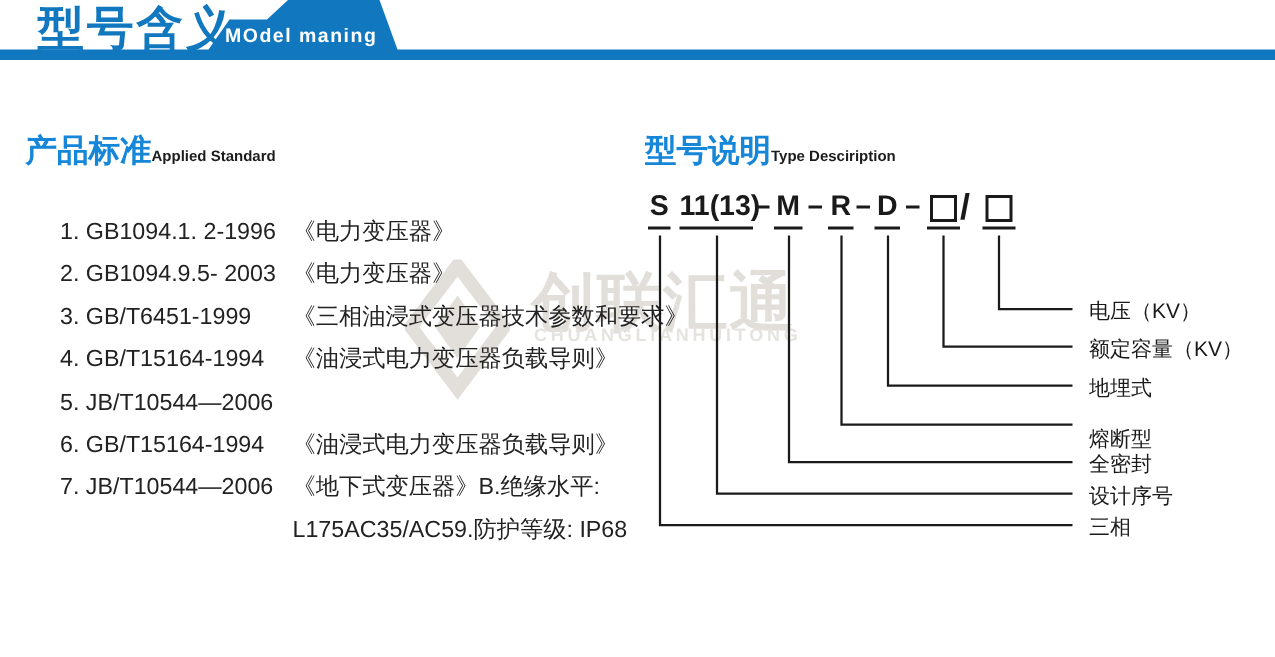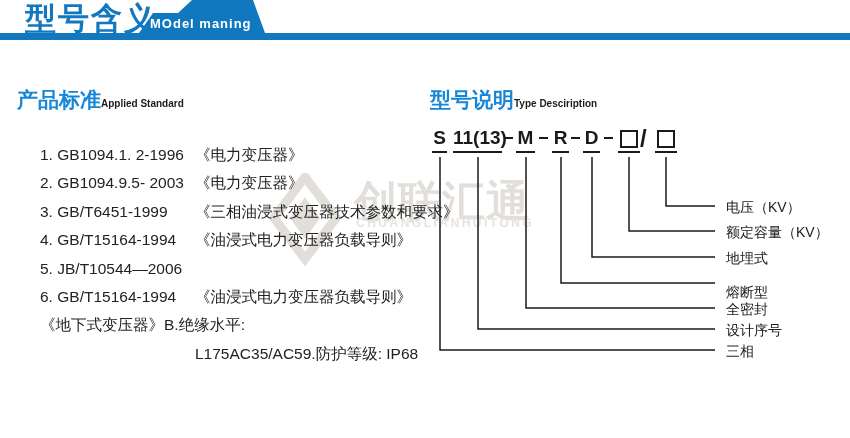--- a/index.html
+++ b/index.html
@@ -95,20 +95,21 @@
     <span class="std-title">《油浸式电力变压器负载导则》</span>
   </div>
   <div class="std-row">
     <span class="std-prefix">5. JB/T10544—2006</span>
   </div>
   <div class="std-row">
     <span class="std-prefix">6. GB/T15164-1994</span>
     <span class="std-title">《油浸式电力变压器负载导则》</span>
   </div>
   <div class="std-row">
+    <span class="std-prefix">7. JB/T10544—2006</span>
     <span class="std-title">《地下式变压器》B.绝缘水平:</span>
   </div>
   <div class="std-row">
     <span class="std-prefix"></span>
     <span class="std-title">L175AC35/AC59.防护等级: IP68</span>
   </div>
 </div>
 
 <div class="sec-head head-right">
   <span class="cn">型号说明</span><span class="en">Type Desciription</span>

